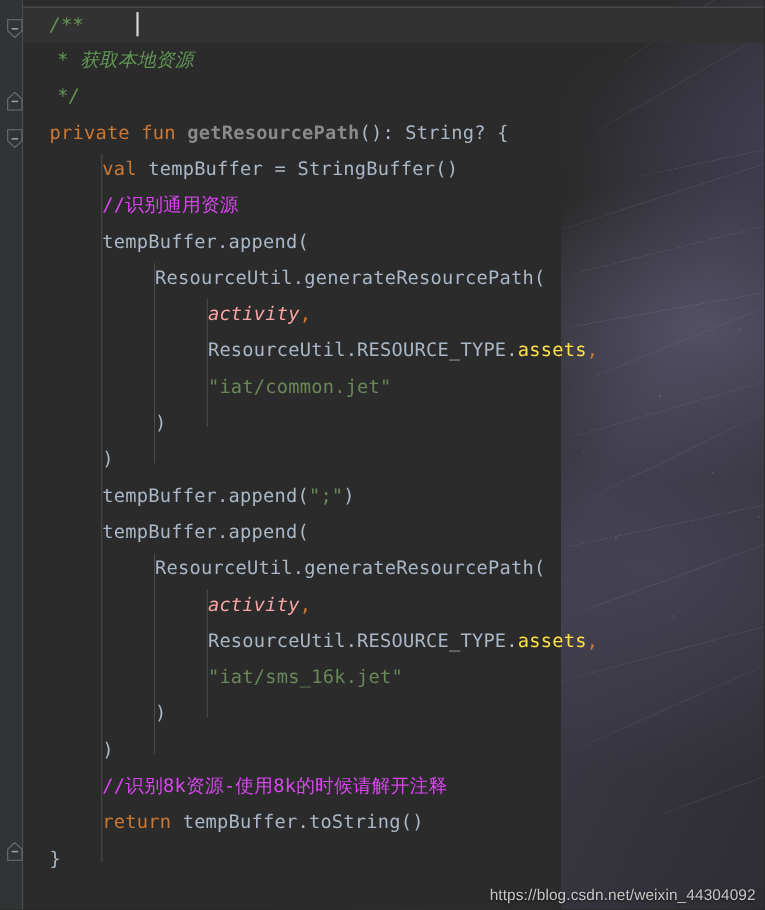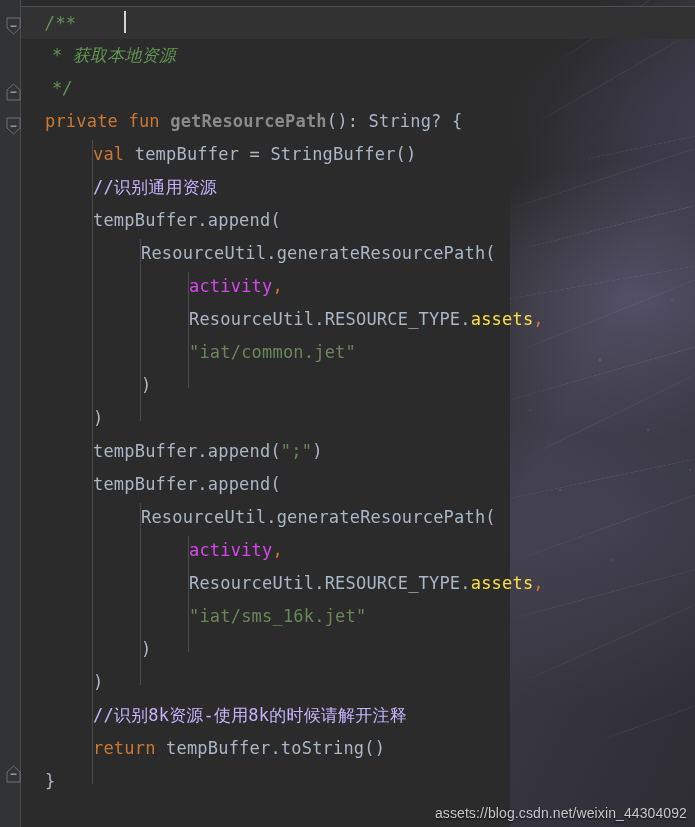--- a/index.html
+++ b/index.html
@@ -111,23 +111,23 @@
     background: #323232;
     border-top: 1px solid #4d5053;
     border-bottom: 1px solid #323232;
   }
 
   
   .kw      { color: #cc7832; }
   .fnname  { color: #8a8a8a; font-weight: bold; }
   .plain   { color: #a9b7c6; }
   .str     { color: #6a8759; }
-  .com     { color: #c4b5fd; }
+  .com     { color: #d946ef; }
   .doc     { color: #629755; font-style: italic; }
-  .param   { color: #d946ef; }
+  .param   { color: #fca5a5; font-style: italic; }
   .enumv   { color: #fde047; }
 
   
   .guide {
     position: absolute;
     width: 1px;
     background: #4b4b4b;
     z-index: 2;
   }
 
@@ -211,15 +211,15 @@
       <div class="guide" style="left: 140px; top: 239px; height: 182px;"></div>
       <div class="guide" style="left: 188px; top: 272px; height: 116px;"></div>
       <div class="guide" style="left: 140px; top: 503px; height: 182px;"></div>
       <div class="guide" style="left: 188px; top: 536px; height: 116px;"></div>
     </div>
 
   <div id="code"><div class="line current" style="top: 6px; padding-left: 45px;"><span class="doc">/**</span></div><div class="line" style="top: 39px; padding-left: 52px;"><span class="doc">* 获取本地资源</span></div><div class="line" style="top: 72px; padding-left: 52px;"><span class="doc">*/</span></div><div class="line" style="top: 105px; padding-left: 45px;"><span class="kw">private </span><span class="kw">fun </span><span class="fnname">getResourcePath</span><span class="plain">(): </span><span class="plain">String? {</span></div><div class="line" style="top: 138px; padding-left: 93px;"><span class="kw">val </span><span class="plain">tempBuffer = StringBuffer()</span></div><div class="line" style="top: 171px; padding-left: 93px;"><span class="com">//识别通用资源</span></div><div class="line" style="top: 204px; padding-left: 93px;"><span class="plain">tempBuffer.append(</span></div><div class="line" style="top: 237px; padding-left: 141px;"><span class="plain">ResourceUtil.generateResourcePath(</span></div><div class="line" style="top: 270px; padding-left: 189px;"><span class="param">activity</span><span class="kw">,</span></div><div class="line" style="top: 303px; padding-left: 189px;"><span class="plain">ResourceUtil.RESOURCE_TYPE.</span><span class="enumv">assets</span><span class="kw">,</span></div><div class="line" style="top: 336px; padding-left: 189px;"><span class="str">"iat/common.jet"</span></div><div class="line" style="top: 369px; padding-left: 141px;"><span class="plain">)</span></div><div class="line" style="top: 402px; padding-left: 93px;"><span class="plain">)</span></div><div class="line" style="top: 435px; padding-left: 93px;"><span class="plain">tempBuffer.append(</span><span class="str">";"</span><span class="plain">)</span></div><div class="line" style="top: 468px; padding-left: 93px;"><span class="plain">tempBuffer.append(</span></div><div class="line" style="top: 501px; padding-left: 141px;"><span class="plain">ResourceUtil.generateResourcePath(</span></div><div class="line" style="top: 534px; padding-left: 189px;"><span class="param">activity</span><span class="kw">,</span></div><div class="line" style="top: 567px; padding-left: 189px;"><span class="plain">ResourceUtil.RESOURCE_TYPE.</span><span class="enumv">assets</span><span class="kw">,</span></div><div class="line" style="top: 600px; padding-left: 189px;"><span class="str">"iat/sms_16k.jet"</span></div><div class="line" style="top: 633px; padding-left: 141px;"><span class="plain">)</span></div><div class="line" style="top: 666px; padding-left: 93px;"><span class="plain">)</span></div><div class="line" style="top: 699px; padding-left: 93px;"><span class="com">//识别8k资源-使用8k的时候请解开注释</span></div><div class="line" style="top: 732px; padding-left: 93px;"><span class="kw">return </span><span class="plain">tempBuffer.toString()</span></div><div class="line" style="top: 765px; padding-left: 45px;"><span class="plain">}</span></div></div>
 
   <div id="caret" style="left: 124px; top: 11px;"></div>
 
-  <div id="watermark">assets://blog.csdn.net/weixin_44304092</div>
+  <div id="watermark">https://blog.csdn.net/weixin_44304092</div>
 
 </div>
 
 </body></html>

